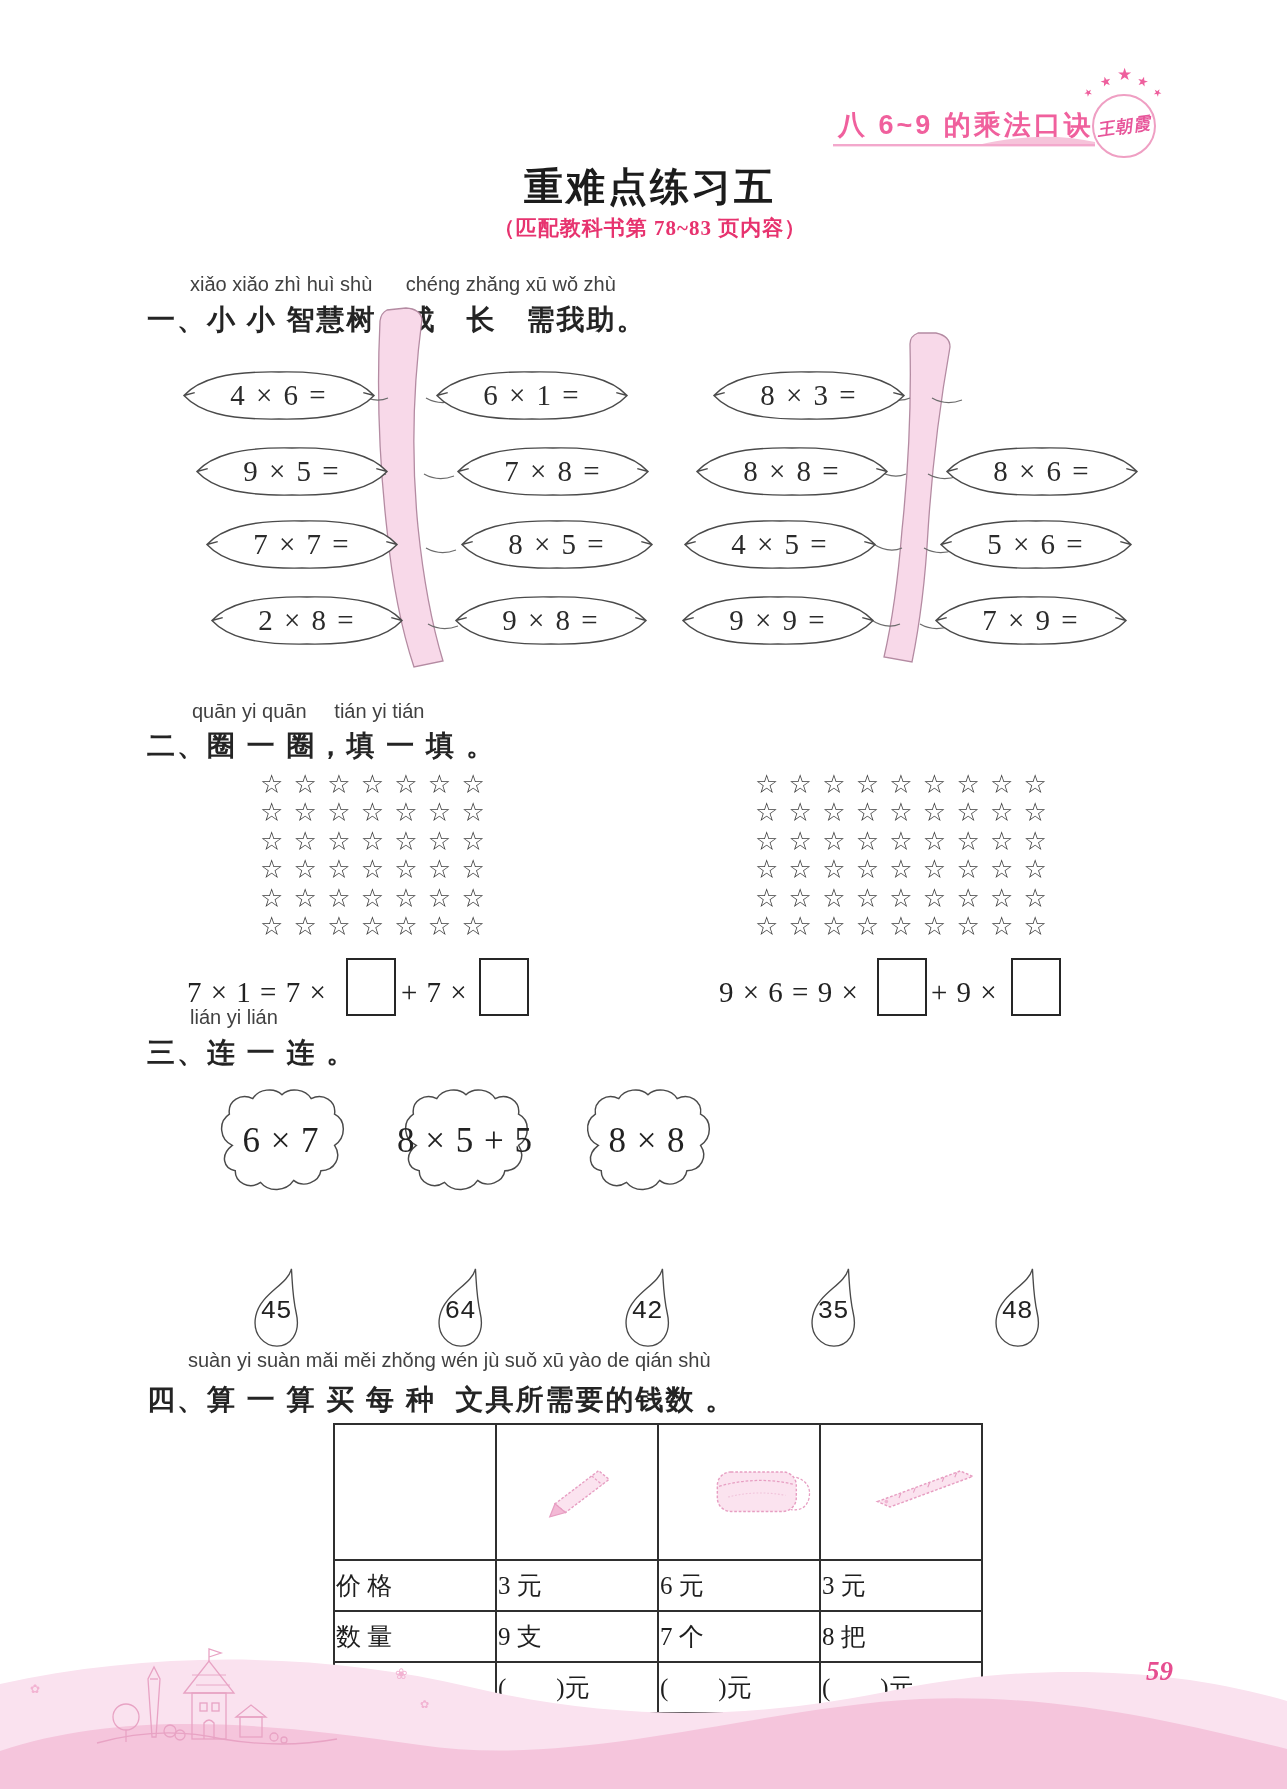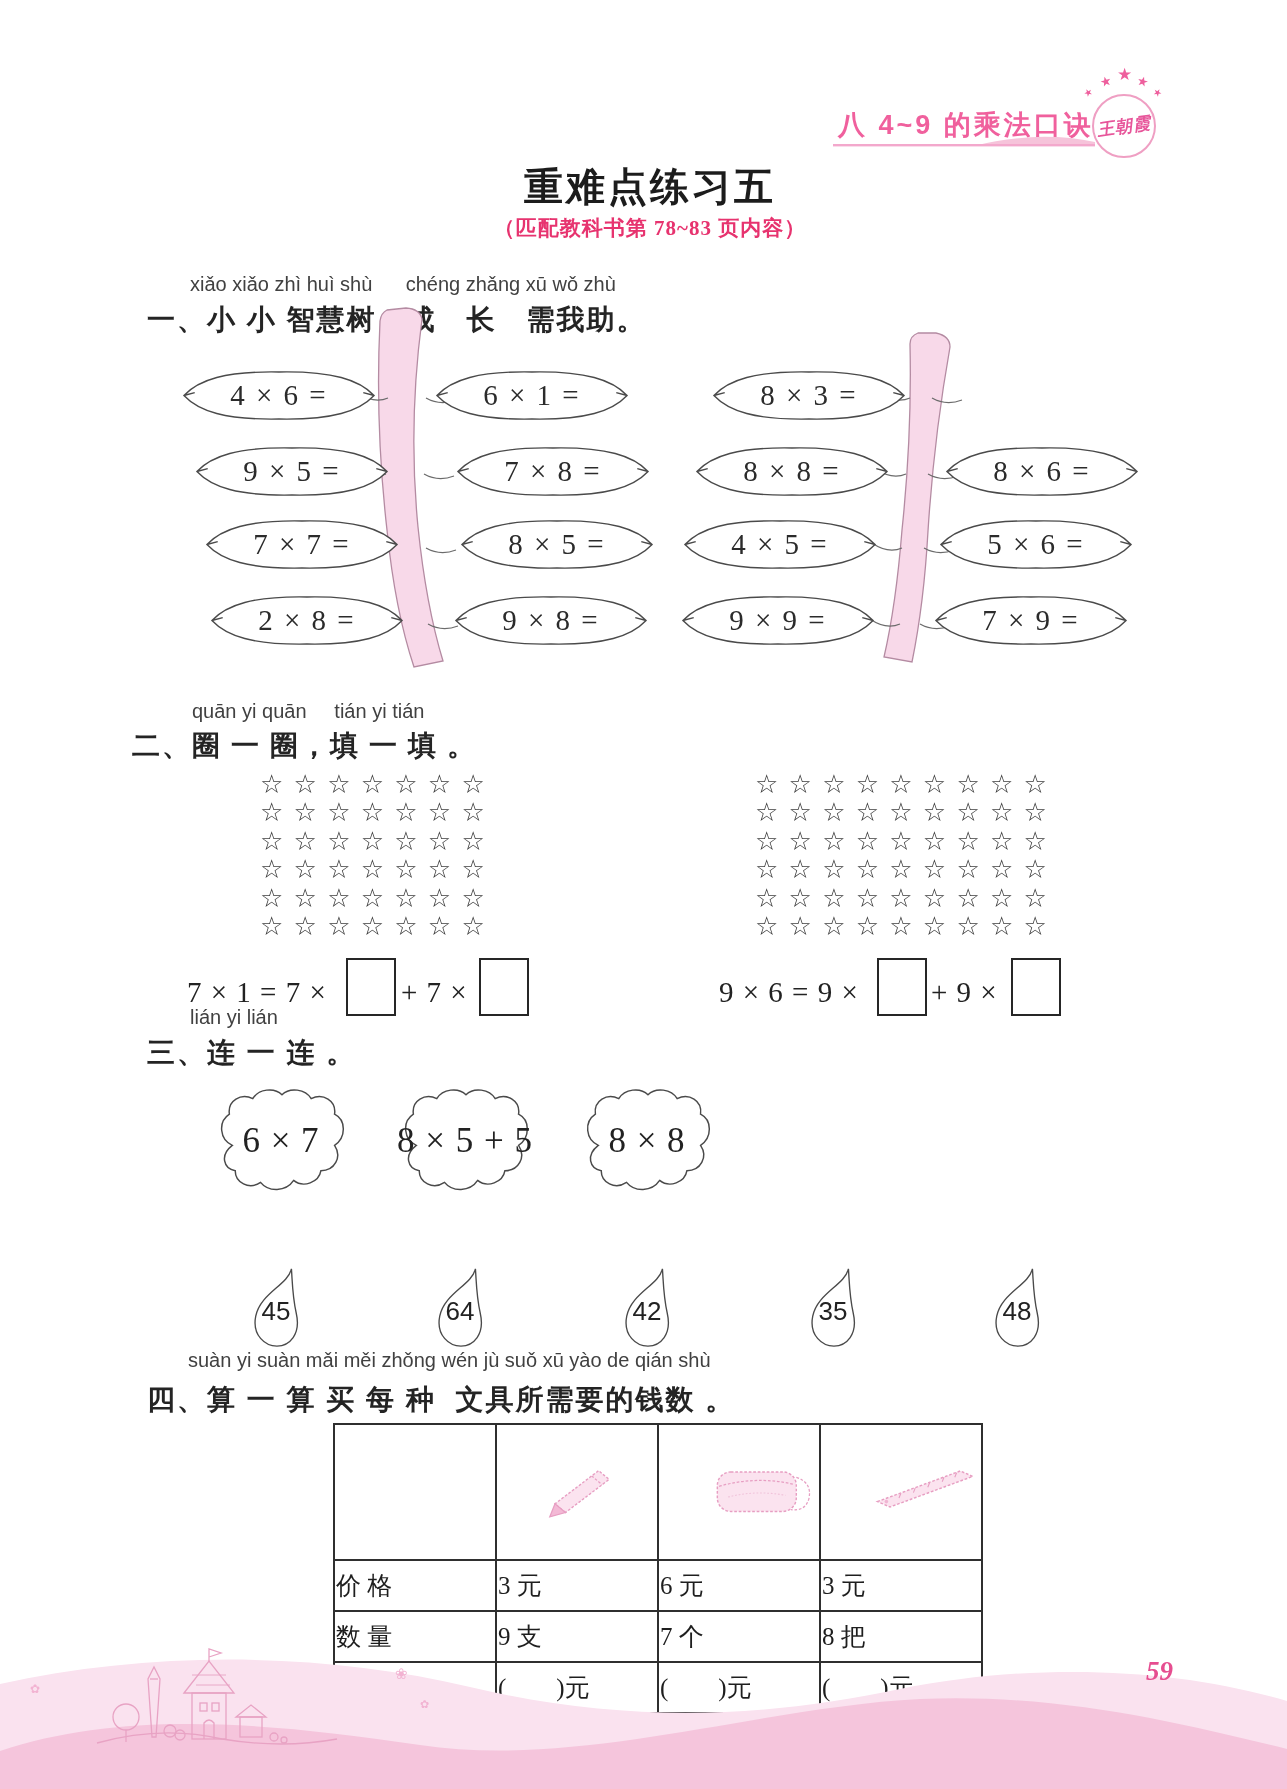--- a/index.html
+++ b/index.html
@@ -41,39 +41,39 @@
   .box{position:absolute;width:46px;height:54px;border:2px solid #262626;background:#fff;}
 
   
   .cloud{position:absolute;width:152px;height:112px;}
   .cloud svg{position:absolute;left:0;top:0;width:100%;height:100%;}
   .cloud span{position:absolute;left:0;top:0;width:100%;height:100%;display:flex;align-items:center;
         justify-content:center;font-family:"Liberation Serif",serif;font-size:35px;color:#222;letter-spacing:1px;}
   .drop{position:absolute;width:58px;height:82px;}
   .drop svg{position:absolute;left:0;top:0;width:100%;height:100%;}
   .drop span{position:absolute;left:0;top:30px;width:100%;text-align:center;
-        font-family:Liberation Sans, sans-serif;font-size:26px;color:#222;}
+        font-family:Liberation Mono, monospace;font-size:26px;color:#222;}
 
   
   table.price{position:absolute;left:333px;top:1423px;width:650px;border-collapse:collapse;
         table-layout:fixed;font-family:"Liberation Serif",serif;font-size:25px;color:#1e1e1e;}
   table.price td{border:2px solid #2f2f2f;text-align:left;vertical-align:middle;white-space:pre;}
   tr.r-img td{height:87px;}
   tr.r-sm td{height:47px;}
 
   .pagenum{left:1146px;top:1656px;font-family:"Liberation Serif",serif;font-style:italic;
         font-weight:bold;font-size:27px;color:#e64d90;}
   .sparkle{position:absolute;color:#f2b3d2;}
 </style>
 </head>
 <body>
 
 <div class="page">
 
-  <div class="abs chapter">八  4~9 的乘法口诀</div>
+  <div class="abs chapter">八  6~9 的乘法口诀</div>
   <svg class="abs chapter-line" viewBox="0 0 268 22">
     <path d="M140,18 Q205,2 262,14 L262,18 Z" fill="#f6c3da"></path>
     <rect x="0" y="16" width="262" height="2.4" fill="#f3a8cc"></rect>
   </svg>
 
   <div class="abs stamp">
     <span class="star" style="left:4px;top:22px;font-size:10px;transform:rotate(-30deg);">★</span>
     <span class="star" style="left:20px;top:9px;font-size:13px;transform:rotate(-15deg);">★</span>
     <span class="star" style="left:37px;top:0px;font-size:17px;">★</span>
     <span class="star" style="left:57px;top:9px;font-size:13px;transform:rotate(15deg);">★</span>
@@ -199,21 +199,21 @@
     <span>9 × 9 =</span>
   </div>
   <div class="leaf" style="left:933px;top:592px;">
     <svg viewBox="0 0 200 58">
         <path d="M3,29 C18,13 45,4 100,5 C155,4 182,13 197,29 C182,45 155,54 100,53 C45,54 18,45 3,29 Z M3,29 L14,26 M197,29 L186,26" fill="#fff" stroke="#4a4a4a" stroke-width="1.4"></path>
       </svg>
     <span>7 × 9 =</span>
   </div>
 
   <div class="abs pinyin" style="left:192px;top:700px;">quān yi quān     tián yi tián</div>
-  <div class="abs hd" style="left:132px;top:727px;font-family:Liberation Serif, serif;">二、圈 一 圈，填 一 填 。</div>
+  <div class="abs hd" style="left:147px;top:727px;">二、圈 一 圈，填 一 填 。</div>
 
   <div class="stars" style="left:260px;top:770px;">☆ ☆ ☆ ☆ ☆ ☆ ☆
 ☆ ☆ ☆ ☆ ☆ ☆ ☆
 ☆ ☆ ☆ ☆ ☆ ☆ ☆
 ☆ ☆ ☆ ☆ ☆ ☆ ☆
 ☆ ☆ ☆ ☆ ☆ ☆ ☆
 ☆ ☆ ☆ ☆ ☆ ☆ ☆</div>
   <div class="stars" style="left:755px;top:770px;">☆ ☆ ☆ ☆ ☆ ☆ ☆ ☆ ☆
 ☆ ☆ ☆ ☆ ☆ ☆ ☆ ☆ ☆
 ☆ ☆ ☆ ☆ ☆ ☆ ☆ ☆ ☆

